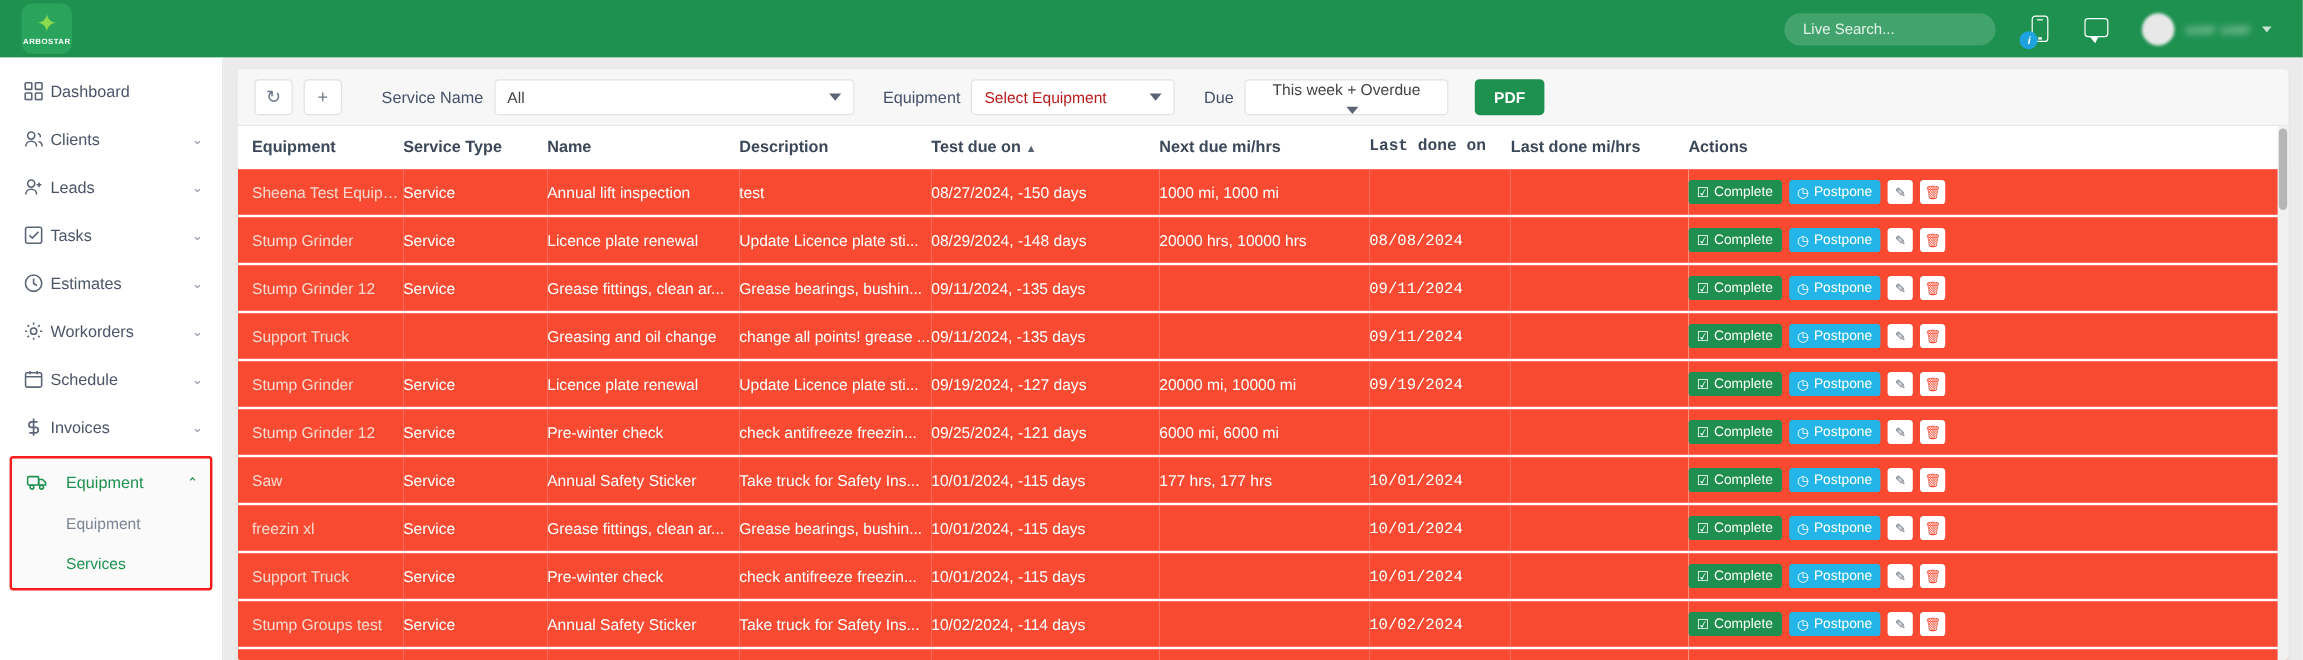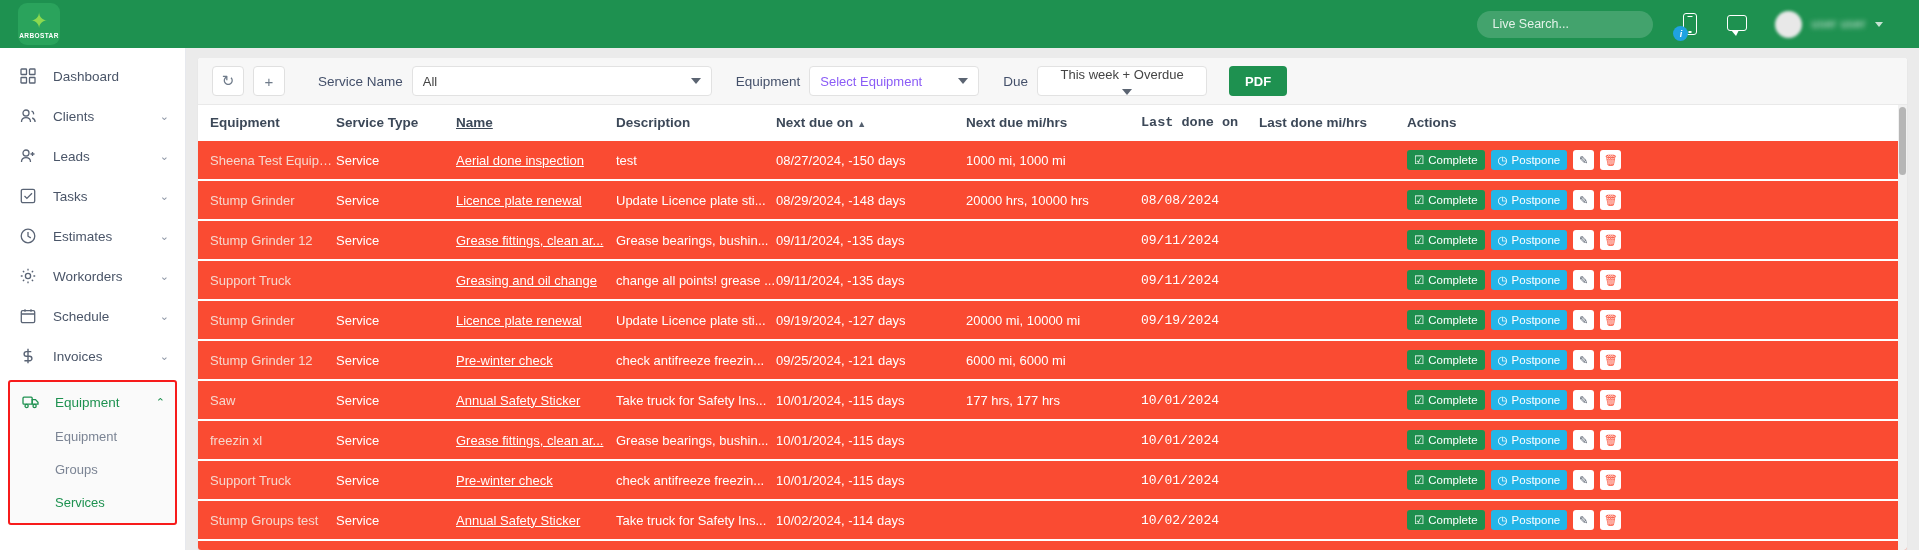--- a/index.html
+++ b/index.html
@@ -25,21 +25,21 @@
     background:#2aa35c;
     display:flex; flex-direction:column; align-items:center; justify-content:center;
     position:relative;
   }
   .logo .star { font-size:21px; color:#8cd94f; line-height:1; margin-top:1px; }
   .logo .brand {
     font-size:6.5px; color:#ffffff; letter-spacing:.4px; font-weight:bold;
     margin-top:1px; white-space:nowrap; overflow:hidden; width:40px; text-align:center;
   }
   .topbar-right {
-    margin-left:auto; display:flex; align-items:center; gap:26px; padding-right:36px;
+    margin-left:auto; display:flex; align-items:center; gap:26px; padding-right:26px;
   }
   .live-search {
     width:176px; height:27px; border-radius:14px;
     background:rgba(255,255,255,0.17);
     border:none; outline:none; color:#ffffff;
     padding:0 15px; font-size:12.5px;
     font-family:"Liberation Sans", sans-serif;
   }
   .live-search::placeholder { color:#e3f2e9; }
   .icon-btn { position:relative; width:22px; height:24px; cursor:pointer; }
@@ -87,21 +87,21 @@
   .sidebar {
     position:absolute; top:48px; left:0; width:186px; height:502px;
     background:#ffffff; border-right:1px solid #e7e9ee;
     overflow:hidden;
   }
   .nav-item {
     display:flex; align-items:center; height:40px; padding:0 16px 0 20px;
     color:#4a5568; font-size:13.5px; cursor:pointer;
   }
   .nav-item .ic { width:22px; display:flex; align-items:center; color:#5a6475; }
-  .nav-item .lbl { margin-left:11px; }
+  .nav-item .lbl { }
   .nav-item .chev { margin-left:auto; font-size:11px; color:#8d96a5; }
   .nav-spacer { height:8px; }
 
   .equip-group {
     border:2.5px solid #f71b1b; border-radius:3px;
     margin:4px 8px 0 8px; background:#fafafa; padding:2px 0 4px 0;
   }
   .equip-head {
     display:flex; align-items:center; height:36px; padding:0 10px 0 12px;
     color:#1e9150; font-size:13.5px; cursor:pointer;
@@ -134,21 +134,21 @@
     background:#ffffff; display:flex; align-items:center; justify-content:center;
     cursor:pointer; margin-right:9px; color:#6f7b8a; font-size:15px;
   }
   .flabel { font-size:13.5px; color:#44506a; margin:0 9px 0 24px; }
   .select {
     height:30px; border:1px solid #e2e2e2; border-radius:4px; background:#fff;
     display:flex; align-items:center; padding:0 10px; font-size:13px;
     color:#444; cursor:pointer; position:relative;
   }
   .select .v { flex:1; }
-  .select .ph { color:#8b5cf6; flex:1; }
+  .select .ph { color:#b91c1c; flex:1; }
   .select .cv {
     margin-left:10px; width:0;height:0;
     border-left:5px solid transparent;border-right:5px solid transparent;
     border-top:6px solid #5b6472;
   }
   #sel-service { width:300px;gap:28px; }
   #sel-equipment { width:170px; }
   #sel-due { width:170px;flex-direction:column; }
   .pdf-btn {
     margin-left:22px; height:30px; padding:0 16px; border-radius:4px;
@@ -163,21 +163,21 @@
     padding:10px 0 11px 0; background:#ffffff;
   }
   tbody td {
     font-size:13px; color:#ffffff; padding:9px 0; background:#fa4b32;
     border-bottom:2px solid #ffffff; white-space:nowrap; overflow:hidden;
     text-overflow:ellipsis;
   }
   tbody td.eq { color:#f6d8ce; }
   .c1{width:138px;padding-left:12px!important;}
   .c2{width:120px;}
-  .c3{width:160px;text-decoration:underline;}
+  .c3{width:160px;}
   .c4{width:160px;}
   .c5{width:190px;}
   .c6{width:175px;}
   .c7{width:118px;font-family:Liberation Mono, monospace;}
   .c8{width:148px;}
   .c9{width:auto;}
   thead th.c1 { padding-left:12px; }
   .sort-asc { font-size:9px; color:#55606f; margin-left:4px; }
 
   .actions { display:flex; align-items:center; gap:6px; }
@@ -336,23 +336,20 @@
           <circle cx="4.6" cy="12" r="1.6"></circle>
             <circle cx="12.6" cy="12" r="1.6"></circle>
         </svg>
       </span>
       <span class="lbl">Equipment</span>
       <span class="chev">⌃</span>
     </div>
     <div class="sub-item">
       <span>Equipment</span>
     </div>
-    <div class="sub-item">
-      <span>Groups</span>
-    </div>
     <div class="sub-item active">
       <span>Services</span>
     </div>
   </div>
 </div>
 
 <div class="main">
   <div class="panel">
 
     <div class="filterbar">
@@ -388,33 +385,33 @@
 
     <div class="tbl-wrap">
       <table>
         <thead>
           <tr>
             <th class="c1">Equipment</th>
             <th class="c2">Service Type</th>
             <th class="c3">Name</th>
             <th class="c4">Description</th>
             <th class="c5">
-              <span>Next due on</span><span class="sort-asc">▲</span>
+              <span>Test due on</span><span class="sort-asc">▲</span>
             </th>
             <th class="c6">Next due mi/hrs</th>
             <th class="c7">Last done on</th>
             <th class="c8">Last done mi/hrs</th>
             <th class="c9">Actions</th>
           </tr>
         </thead>
         <tbody id="tbody">
             <tr>
               <td class="eq c1">Sheena Test Equipment</td>
               <td class="c2">Service</td>
-              <td class="c3">Aerial done inspection</td>
+              <td class="c3">Annual lift inspection</td>
               <td class="c4">test</td>
               <td class="c5">08/27/2024, -150 days</td>
               <td class="c6">1000 mi, 1000 mi</td>
               <td class="c7"></td>
               <td class="c8"></td>
               <td class="c9">
                 <div class="actions">
                   <div class="btn-complete">
                     <span>☑</span>
                     <span>Complete</span>

